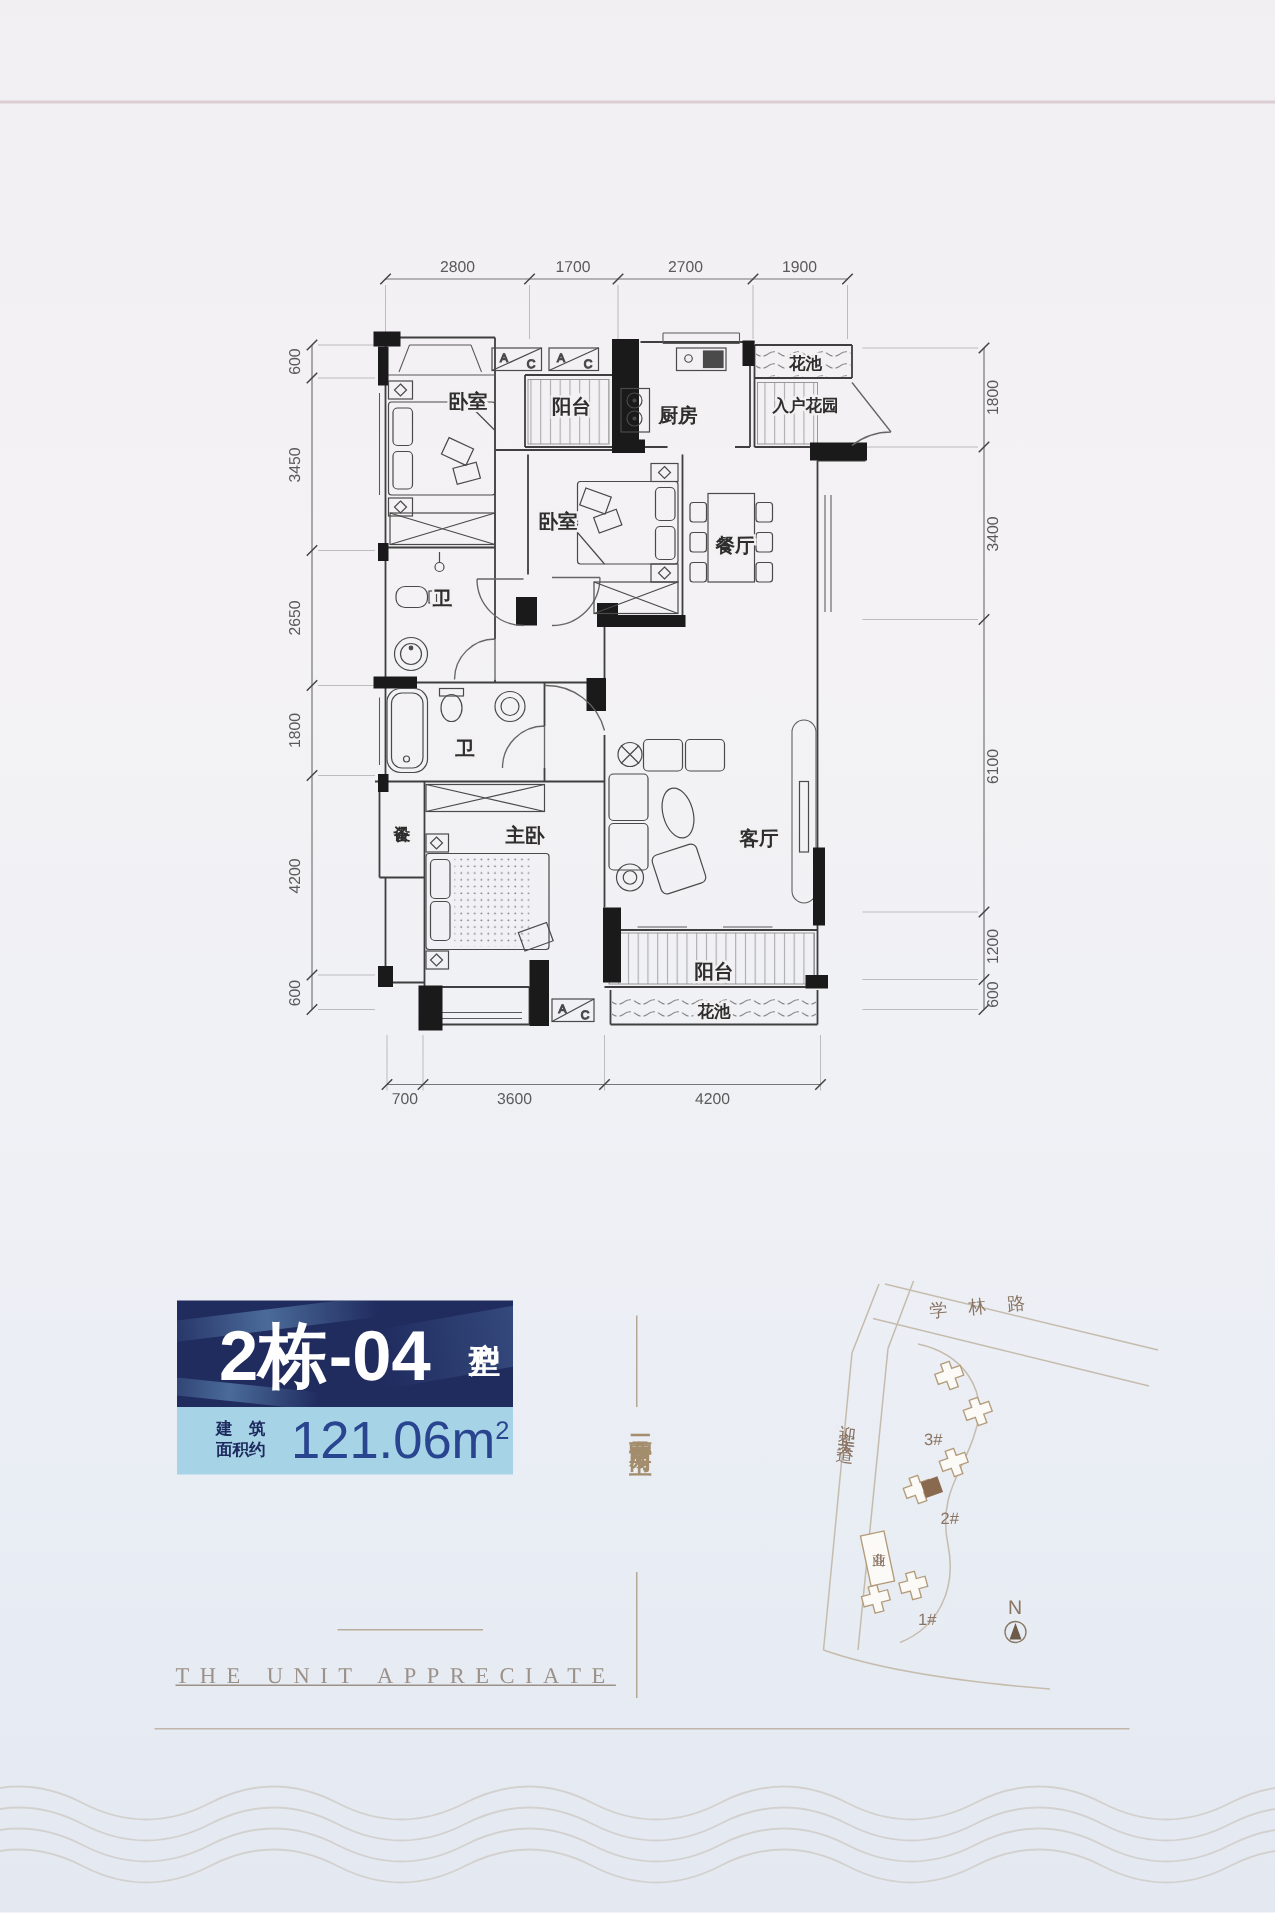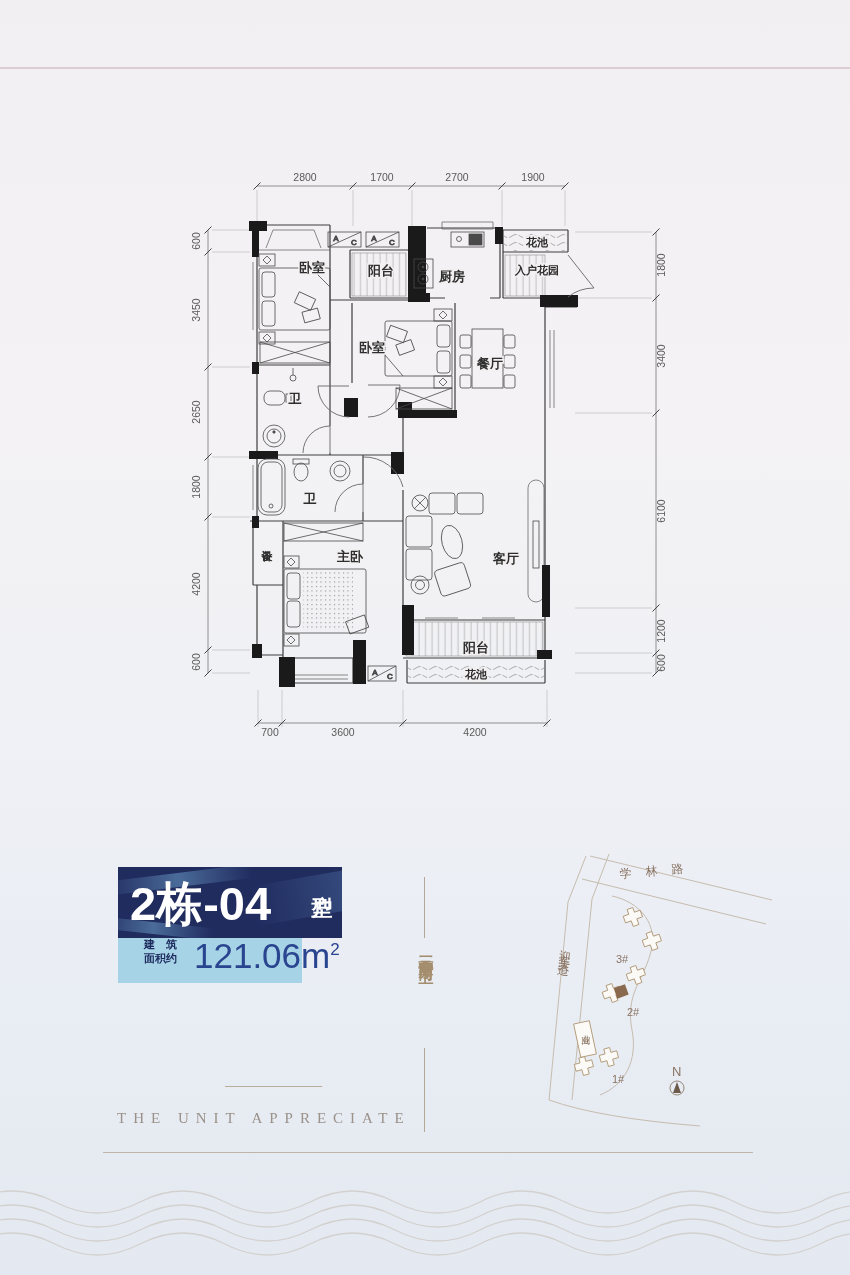--- a/index.html
+++ b/index.html
@@ -13,37 +13,37 @@
     paint-order:stroke;stroke:#f2f0f1;stroke-width:3px;}
   .plan-label.small{font-size:11px;}
   .dim{font-size:10.5px;fill:#5a5a5a;text-anchor:middle;}
   .ac-letter{font-size:8px;fill:#333;text-anchor:middle;}
   .map-label{font-size:12px;fill:#8a7463;}
   .badge-dark{left:118px;top:867px;width:224px;height:71px;background:#202b5e;overflow:hidden;}
   .badge-dark .streak{position:absolute;background:linear-gradient(90deg,rgba(125,185,225,0),rgba(125,185,225,.45),rgba(125,185,225,0));}
   .badge-dark .s1{left:-15px;top:6px;width:150px;height:14px;transform:rotate(-7deg);}
   .badge-dark .s2{left:-25px;bottom:4px;width:120px;height:12px;transform:rotate(6deg);}
   .badge-dark .s3{right:-20px;top:10px;width:110px;height:40px;background:linear-gradient(90deg,rgba(90,140,200,0),rgba(110,160,210,.30));transform:rotate(-10deg);}
-  .unit-number{position:absolute;left:12px;top:6px;font-size:47px;font-weight:bold;color:#ffffff;letter-spacing:0px;}
+  .unit-number{position:absolute;left:28px;top:6px;font-size:47px;font-weight:bold;color:#ffffff;letter-spacing:0px;}
   .unit-suffix{position:absolute;right:9px;top:11px;writing-mode:vertical-rl;text-orientation:upright;
     font-size:21px;font-weight:bold;color:#ffffff;line-height:1;letter-spacing:2px;}
-  .badge-light{left:118px;top:938px;width:184px;height:45px;background:#a7d3e6;display:flex;align-items:flex-start;}
+  .badge-light{left:118px;top:938px;width:224px;height:45px;background:#a7d3e6;display:flex;align-items:center;}
   .area-prefix{margin-left:26px;color:#1d2a5e;font-weight:bold;font-size:11px;line-height:1.25;white-space:nowrap;}
   .area-prefix .l1{letter-spacing:11px;}
   .area-value{margin-left:6px;color:#2a4590;font-weight:normal;font-size:35px;line-height:1;white-space:nowrap;}
   .area-value sup{font-size:17px;}
   .vdivider{width:1px;background:#b3a795;left:424px;}
   .vd1{top:877px;height:61px;}
   .vd2{top:1048px;height:84px;}
   .vtagline{left:416px;top:944px;writing-mode:vertical-rl;text-orientation:upright;
     font-size:15px;letter-spacing:3px;color:#a38d6d;font-weight:600;}
   .eng-line-short{left:225px;top:1086px;width:97px;height:1px;background:#b9ac9a;}
   .eng-line-long{left:103px;top:1152px;width:650px;height:1px;background:#b9ac9a;opacity:.85;}
   .eng-tagline{left:117px;top:1110px;font-family:"Liberation Serif","DejaVu Serif",serif;
-    font-size:15px;letter-spacing:7px;color:#9b9189;}
+    font-size:15px;letter-spacing:7px;color:#9b9189;text-decoration:underline;}
 </style>
 </head>
 <body>
 
 <div class="page">
 
   <div class="abs hairline-top"></div>
 
   <svg class="abs" style="left:0;top:0;" width="850" height="1275" viewBox="0 0 850 1275">
     <defs>

